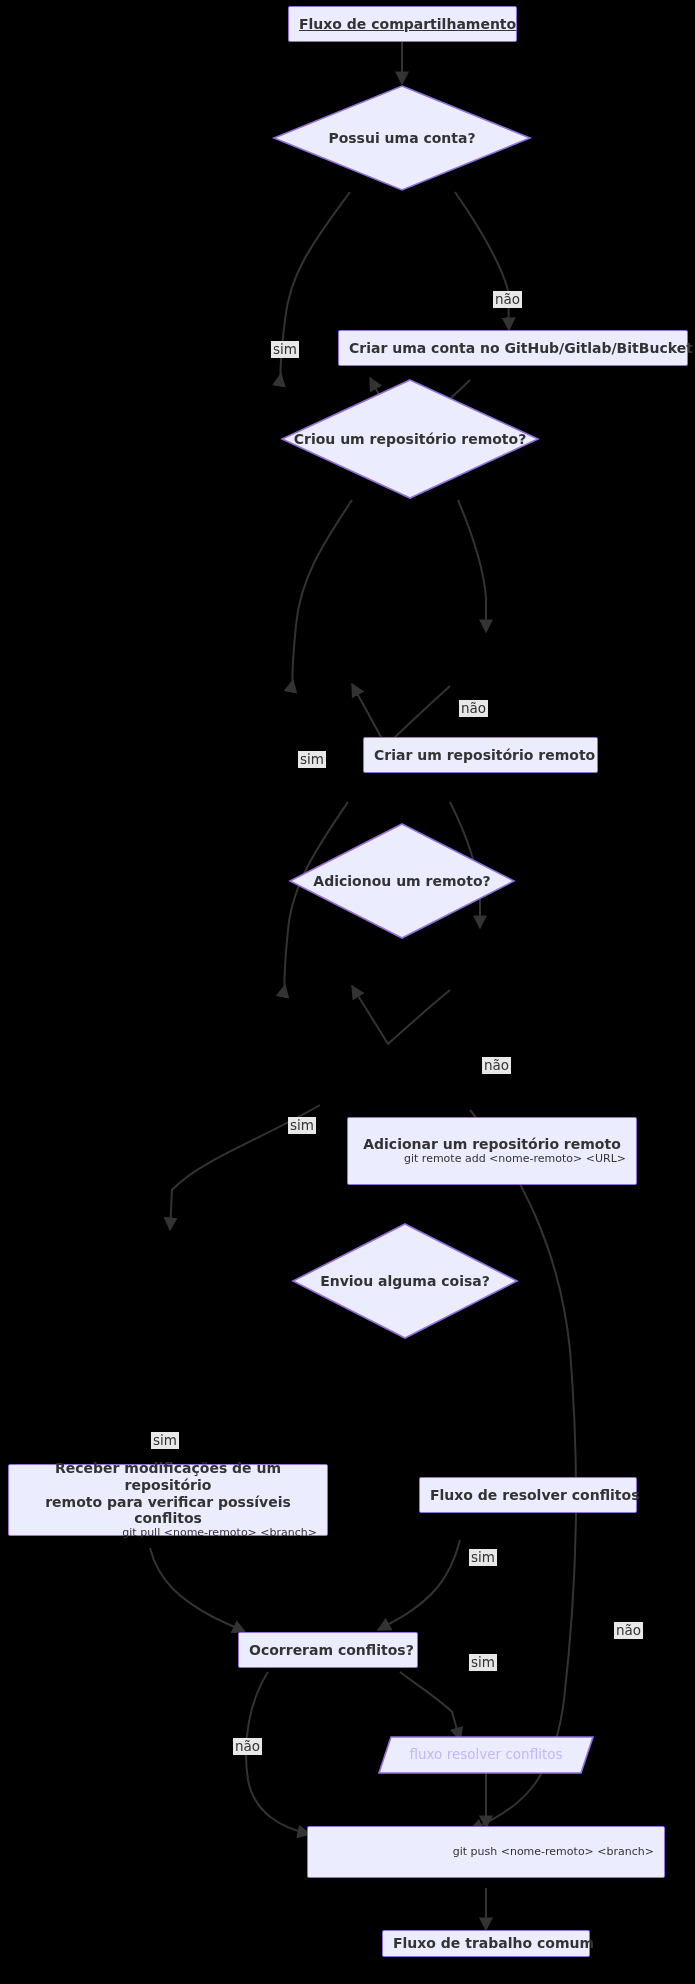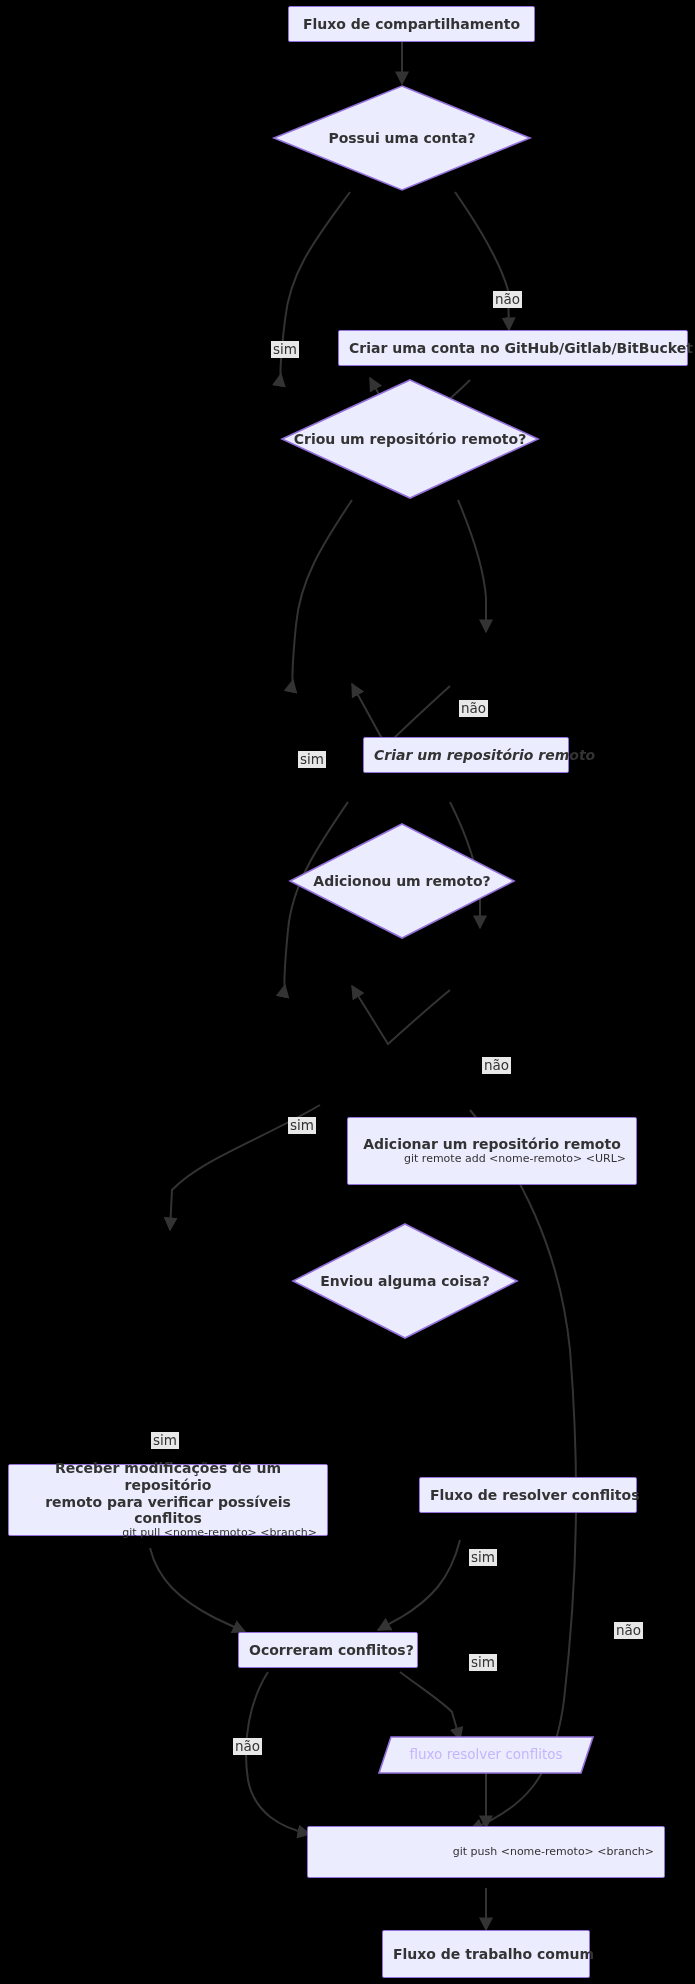--- a/index.html
+++ b/index.html
@@ -156,21 +156,21 @@
 
   <path class="edge-path" marker-end="url(#ah)" d="M 400,1672 C 424,1690 440,1700 452,1712 L 460,1740"></path>
 
   <path class="edge-path" marker-end="url(#ah)" d="M 268,1672 C 250,1700 242,1740 248,1780 C 254,1812 280,1828 310,1834"></path>
 
   <path class="edge-path" marker-end="url(#ah)" d="M 486,1772 L 486,1828"></path>
 
   <path class="edge-path" marker-end="url(#ah)" d="M 486,1888 L 486,1930"></path>
 </svg>
 
-<div class="node rect" style="left:288px; top:6px; width:247px; height:36px;">
+<div class="node rect" style="left:288px; top:6px; width:229px; height:36px;text-decoration:underline;">
   <span class="label">
     <span class="t-single">Fluxo de compartilhamento</span>
   </span>
 </div>
 
 <div class="node diamond" style="left:272px; top:84px; width:260px; height:108px;">
   <svg class="shape-svg" width="260" height="108" viewBox="0 0 260 108">
     <polygon points="130,2 258,54 130,106 2,54" fill="#ECECFF" stroke="#9370DB" stroke-width="1.6"></polygon>
   </svg>
   <span class="diamond-text">Possui uma conta?</span>
@@ -190,21 +190,21 @@
   <svg class="shape-svg" width="260" height="122" viewBox="0 0 260 122">
     <polygon points="130,2 258,61 130,120 2,61" fill="#ECECFF" stroke="#9370DB" stroke-width="1.6"></polygon>
   </svg>
   <span class="diamond-text">Criou um repositório remoto?</span>
 </div>
 
 <div class="edge-label" style="left:298px; top:751px;">sim</div>
 
 <div class="edge-label" style="left:459px; top:700px;">não</div>
 
-<div class="node rect" style="left:363px; top:737px; width:206px; height:36px;font-style:italic;">
+<div class="node rect" style="left:363px; top:737px; width:235px; height:36px;">
   <span class="label">
     <span class="t-single">Criar um repositório remoto</span>
   </span>
 </div>
 
 <div class="node diamond" style="left:288px; top:822px; width:228px; height:118px;">
   <svg class="shape-svg" width="228" height="118" viewBox="0 0 228 118">
     <polygon points="114,2 226,59 114,116 2,59" fill="#ECECFF" stroke="#9370DB" stroke-width="1.6"></polygon>
   </svg>
   <span class="diamond-text">Adicionou um remoto?</span>
@@ -264,17 +264,17 @@
   </svg>
   <span class="para-text">fluxo resolver conflitos</span>
 </div>
 
 <div class="node rect" style="left:307px; top:1826px; width:358px; height:52px;">
   <span class="label">
     <span class="t-norm">git push &lt;nome-remoto&gt; &lt;branch&gt;</span>
   </span>
 </div>
 
-<div class="node rect" style="left:382px; top:1930px; width:208px; height:48px;">
+<div class="node rect" style="left:382px; top:1930px; width:208px; height:27px;">
   <span class="label">
     <span class="t-single">Fluxo de trabalho comum</span>
   </span>
 </div>
 
 </body></html>

